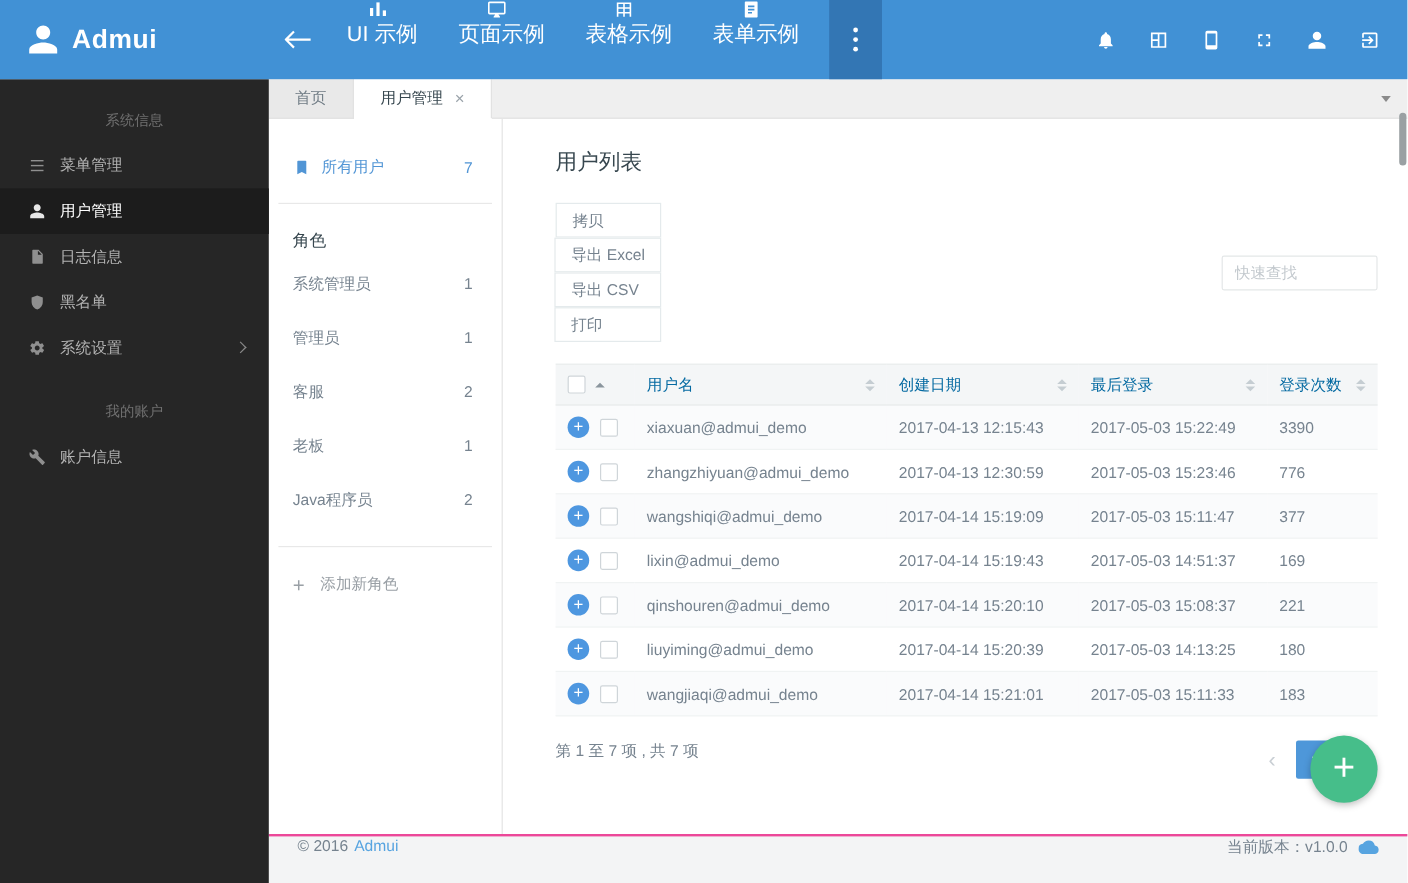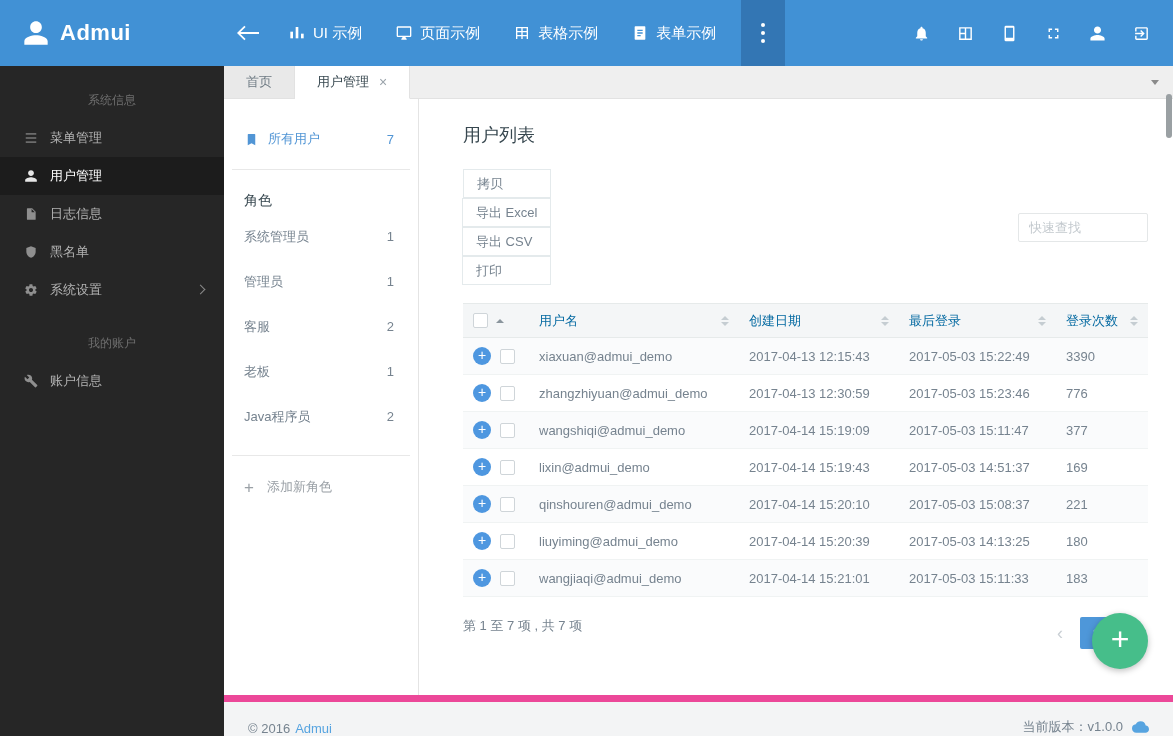--- a/index.html
+++ b/index.html
@@ -7,21 +7,21 @@
   body { font-family:"Liberation Sans", sans-serif; font-size:13px; background:#fff; position:relative; color:#76838f; }
   [data-interactable="true"] { cursor:pointer; }
 
   
   .navbar { position:absolute; top:0; left:0; right:0; height:66px; background:#4191d5; display:flex; align-items:center; color:#fff; z-index:30; }
   .brand { width:224px; display:flex; align-items:center; padding-left:22px; flex:0 0 224px; }
   .brand .logo-ic { display:inline-flex; margin-right:10px; }
   .brand .brand-name { font-size:22px; font-weight:bold; letter-spacing:.5px; }
   .nav-back { width:48px; display:flex; justify-content:center; align-items:center; height:66px; }
   .nav-menu { display:flex; height:66px; align-items:stretch; }
-  .nav-item { display:flex; align-items:center; padding:0 17px; font-size:15px; }
+  .nav-item { display:flex; align-items:center; padding:0 17px; font-size:18px;flex-direction:column; }
   .nav-item .ic { display:inline-flex; margin-right:8px; }
   .nav-dots { width:44px; height:66px; background:#3376b4; display:flex; flex-direction:column; align-items:center; justify-content:center; gap:4px; margin-left:8px; }
   .nav-dots i { width:4px; height:4px; border-radius:50%; background:#fff; }
   .nav-spacer { flex:1; }
   .nav-right { display:flex; align-items:center; padding-right:10px; }
   .nav-ic-btn { width:44px; height:66px; display:flex; align-items:center; justify-content:center; }
 
   
   .tabstrip { position:absolute; top:66px; left:224px; right:0; height:33px; display:flex; background:#efefef; z-index:20; }
   .tab { height:33px; display:flex; align-items:center; padding:0 22px; font-size:13px; color:#6f7b84; border-bottom:1px solid #e2e2e2; border-right:1px solid #e2e2e2; background:#e9e9e9; }
@@ -85,21 +85,21 @@
   .page-btn { min-width:32px; height:32px; display:flex; align-items:center; justify-content:center; margin-left:4px; font-size:13px; color:#76838f; border-radius:2px; }
   .page-btn.nav { color:#c9cfd4; font-size:18px; }
   .page-btn.prev::before { content:"\2039"; }
   .page-btn.next::before { content:"\203A"; }
   .page-btn.current { background:#4e97d9; color:#fff; }
 
   .fab { position:absolute; right:25px; top:514px; width:56px; height:56px; border-radius:50%; background:#46be8a; color:#fff; display:flex; align-items:center; justify-content:center; font-size:32px; font-weight:300; box-shadow:0 2px 6px rgba(0,0,0,.25); }
   .fab::before { content:"+"; margin-top:-3px; }
 
   
-  .footer { position:absolute; left:224px; right:0; bottom:0; height:41px; background:#f3f4f5; border-top:7px solid #ec4899; display:flex; align-items:flex-end; padding:0 24px; color:#76838f; z-index:15; }
+  .footer { position:absolute; left:224px; right:0; bottom:0; height:41px; background:#f3f4f5; border-top:2px solid #ec4899; display:flex; align-items:flex-start; padding:0 24px; color:#76838f; z-index:15; }
   .footer .brand-link { color:#57a4e0; margin-left:5px; text-decoration:none; }
   .footer-right { margin-left:auto; display:flex; align-items:center; }
   .footer-right .cloud { display:inline-flex; margin-left:9px; color:#57a4e0; }
 
   
   .scroll-thumb { position:absolute; right:1px; top:94px; width:6px; height:44px; background:#9aa0a3; border-radius:3px; z-index:40; }
 
   svg { display:block; }
 </style>
 </head>

